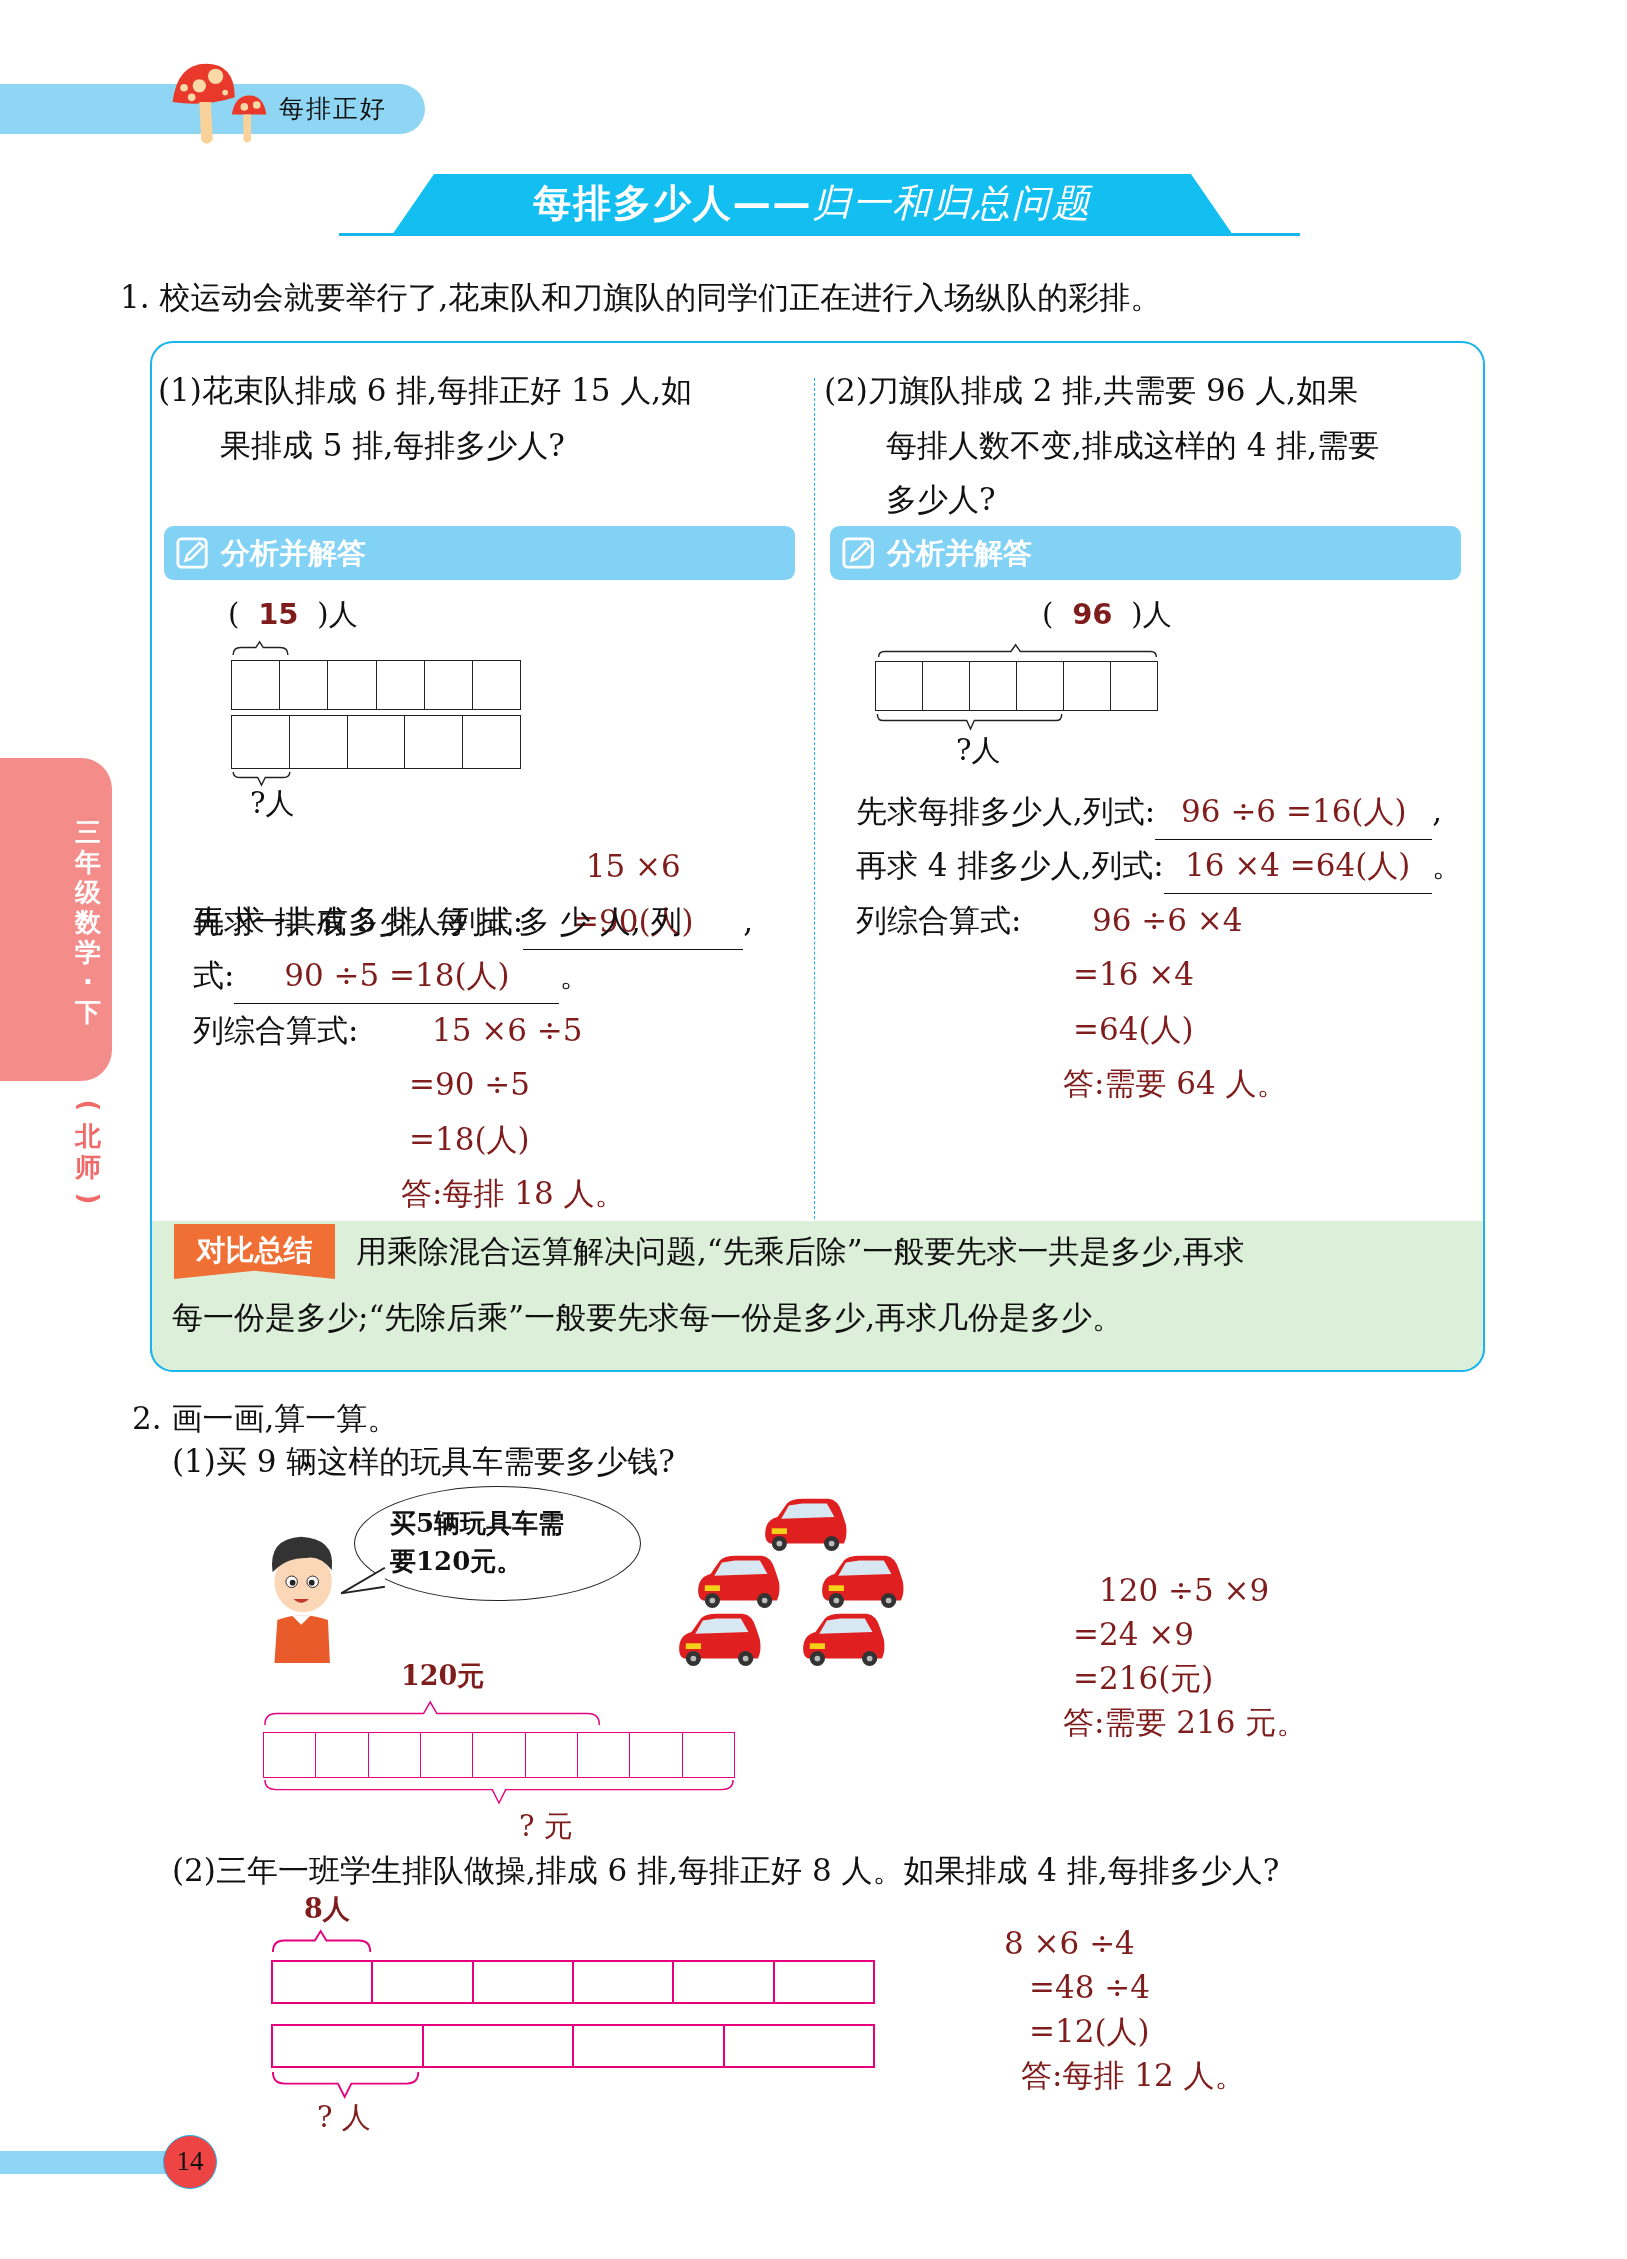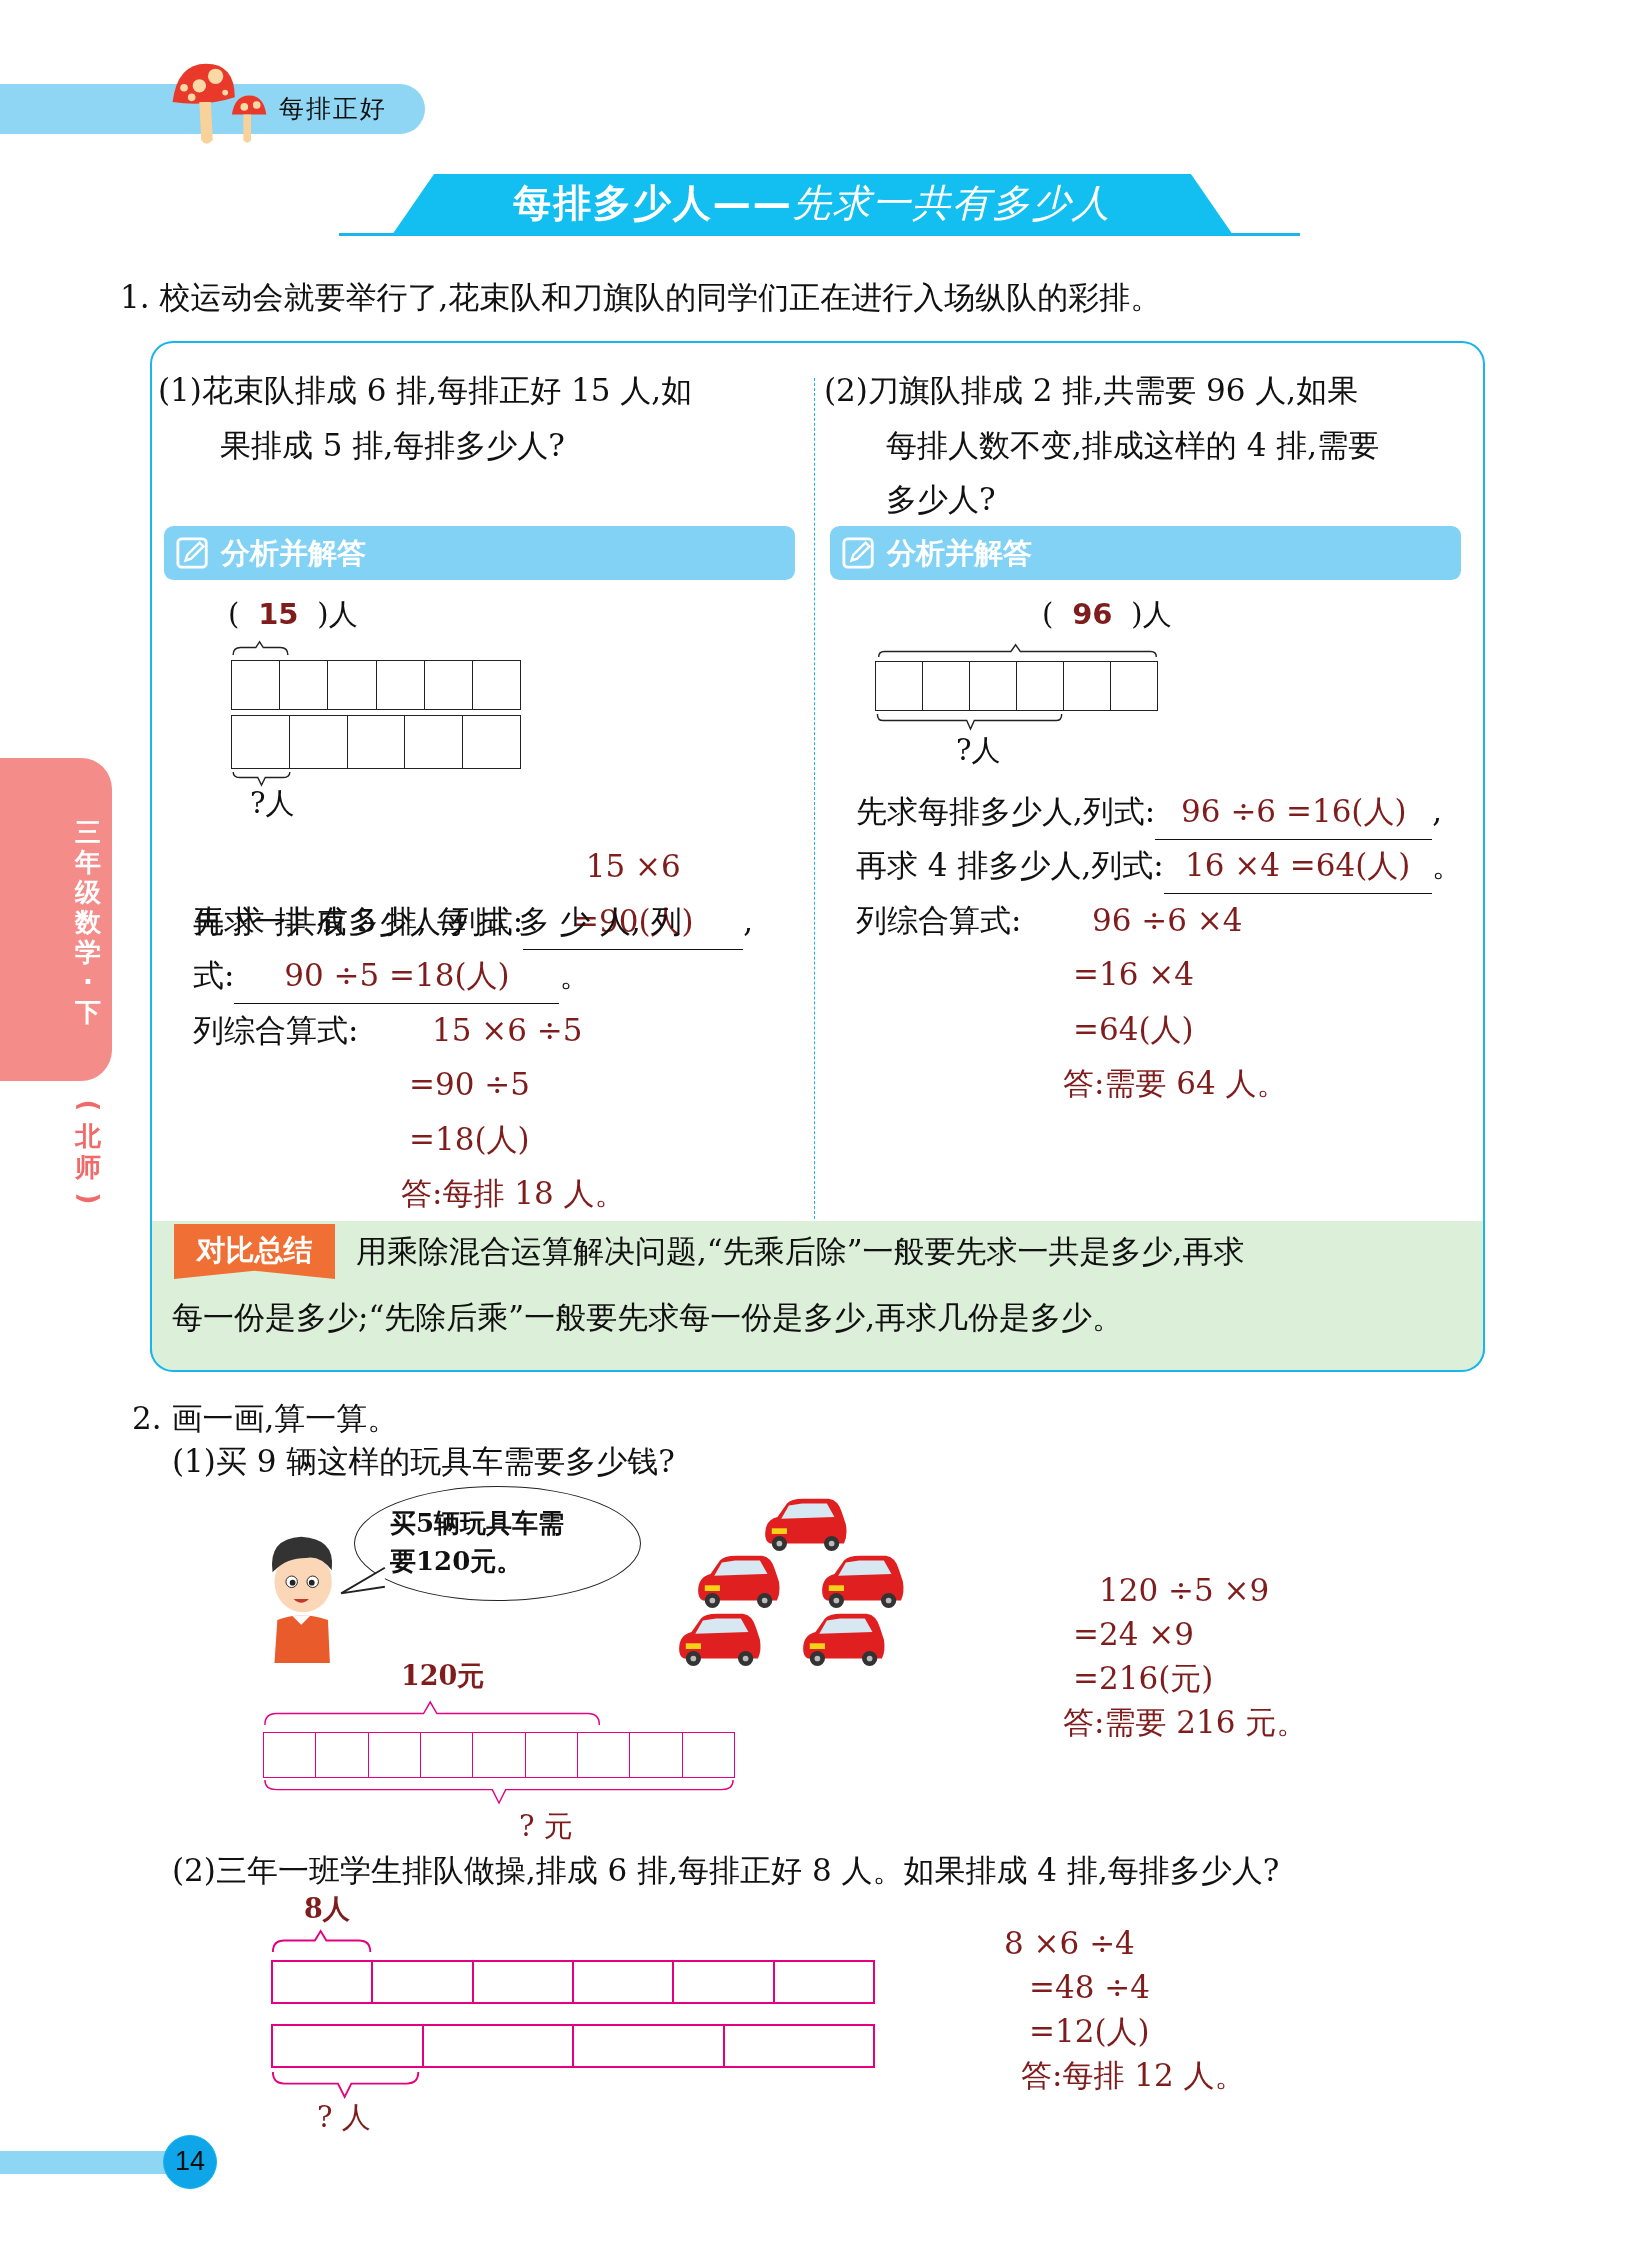--- a/index.html
+++ b/index.html
@@ -46,22 +46,22 @@
 
   .blank { display: inline-block; border-bottom: 1.9px solid #111; text-align: center; }
 
   
   .side-tab { left: 0; top: 758px; width: 112px; height: 323px; background: #f48c8a; border-radius: 0 31px 31px 0; }
   .side-text { left: 69px; top: 817px; width: 38px; color: #fff; font-size: 26px; font-family: "DejaVu Sans", sans-serif; font-weight: bold; line-height: 30px; text-align: center; }
   .side-text2 { left: 69px; top: 1090px; width: 38px; color: #f06a6a; font-size: 26px; font-family: "DejaVu Sans", sans-serif; font-weight: bold; line-height: 31px; text-align: center; }
 
   
   .page-bar { left: 0; top: 2151px; width: 167px; height: 23px; background: #8fd6f4; }
-  .page-num { left: 163px; top: 2135px; width: 54px; height: 54px; border: 1.9px solid #19b5ec; border-radius: 50%; background: #0ea5e9;
-    font-family: Liberation Sans, sans-serif; font-size: 27px; text-align: center; line-height: 50px; }
+  .page-num { left: 163px; top: 2135px; width: 54px; height: 54px; border: 1.9px solid #19b5ec; border-radius: 50%; background: #ef4444;
+    font-family: Liberation Serif, serif; font-size: 27px; text-align: center; line-height: 50px; }
 
   .bubble { left: 354px; top: 1486px; width: 287px; height: 115px; border: 1.9px solid #222; border-radius: 50%; background: #fff; }
   .bubble-text { left: 390px; top: 1504px; width: 229px; font-size: 26px; font-weight: bold; line-height: 38px; }
 </style>
 </head>
 <body>
 
 <div class="abs brand-bar"></div>
 <svg class="mushroom" style="left:163px;top:59px" width="110" height="91" viewBox="0 0 115 95">
   <path d="M10 45 Q15 5 45 5 Q75 5 75 40 Q45 50 10 45Z" fill="#e8392b"></path>
@@ -74,21 +74,21 @@
   <path d="M72 58 Q75 38 90 38 Q105 38 108 58Z" fill="#e8392b"></path>
   <circle cx="85" cy="50" r="4" fill="#fbd9a6"></circle>
     <circle cx="98" cy="48" r="4" fill="#fbd9a6"></circle>
   <path d="M84 58 L92 58 L92 85 Q88 90 84 85Z" fill="#f9d29a"></path>
 </svg>
 <div class="abs brand-text">每排正好</div>
 
 <div class="abs title-line"></div>
 <div class="abs title-banner"></div>
 <div class="abs title-text">
-  <span>每排多少人</span><span>——</span><span class="sub">先求一共有多少人</span>
+  <span>每排多少人</span><span>——</span><span class="sub">归一和归总问题</span>
 </div>
 
 <div class="abs side-tab"></div>
 <div class="abs side-text">
   <div>三</div>
     <div>年</div>
     <div>级</div>
     <div>数</div>
     <div>学</div>
     <div>·</div>

